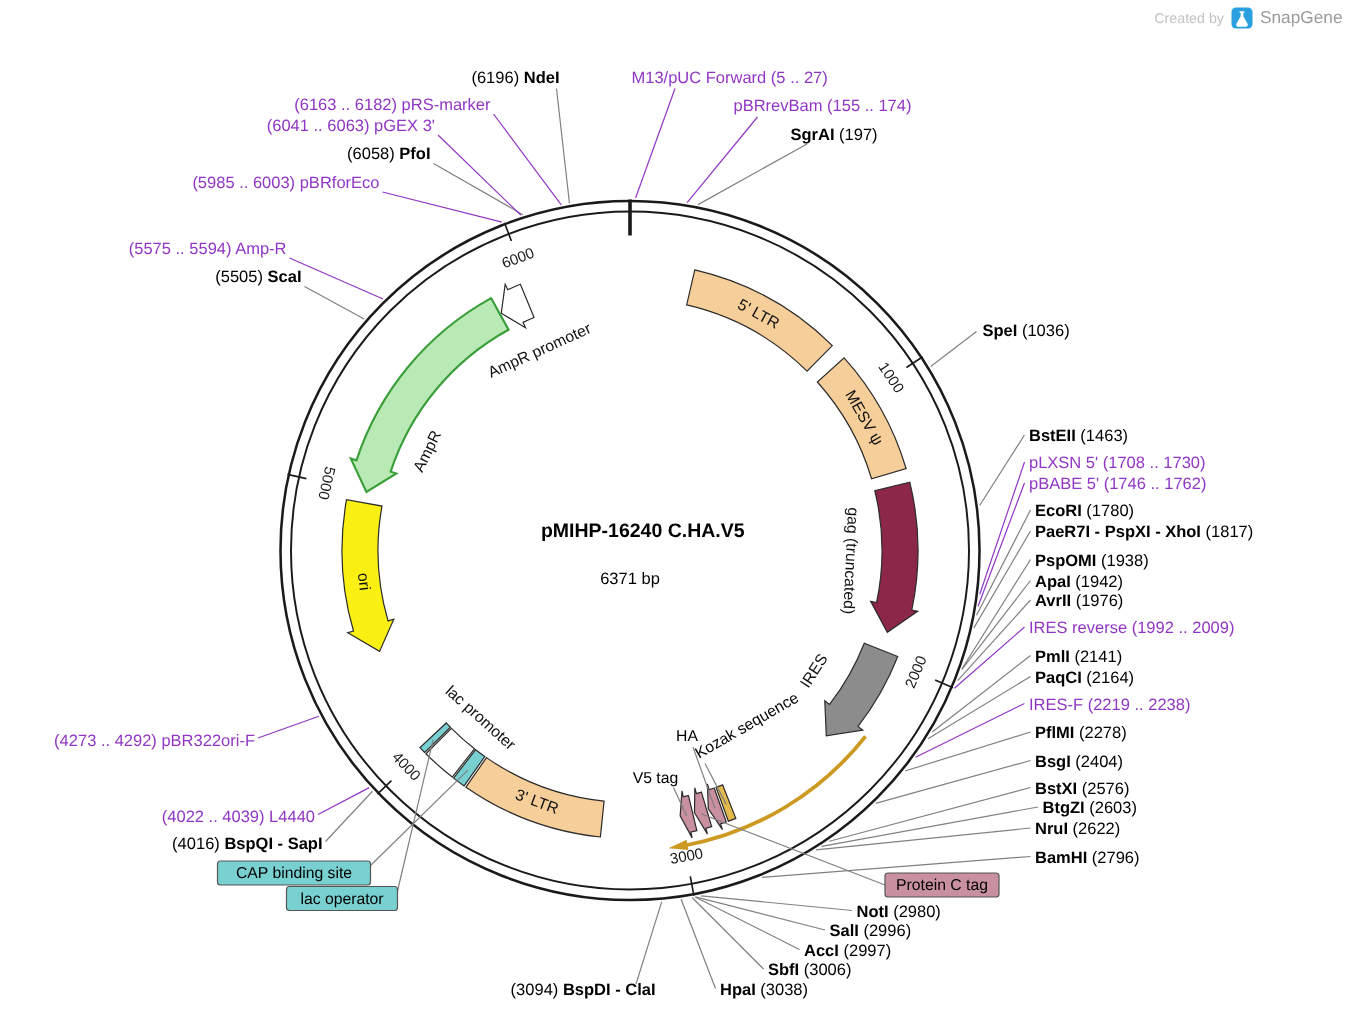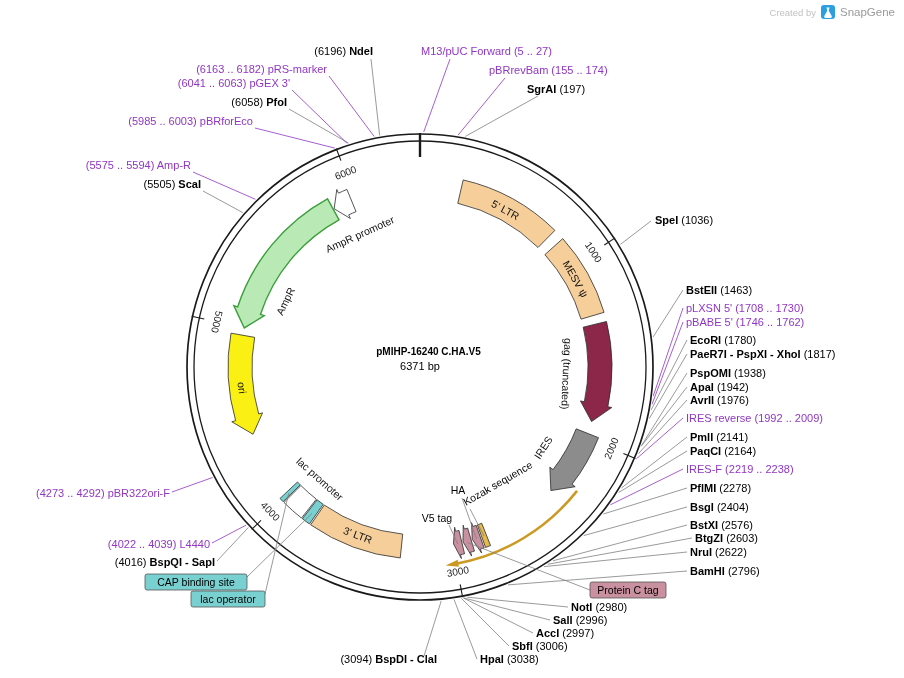--- a/index.html
+++ b/index.html
@@ -2,22 +2,22 @@
 <html><head>
 <meta charset="utf-8">
 <style>
   html,body{margin:0;padding:0;background:#fff;}
   .canvas{position:relative;width:904px;height:678px;background:#ffffff;overflow:hidden;
           font-family:"Liberation Sans",sans-serif;}
   #map{position:absolute;left:0;top:0;}
   #map text{font-family:"Liberation Sans",sans-serif;}
   .title-block{position:absolute;left:420px;top:346px;transform:translateX(-50%);
                text-align:center;white-space:nowrap;}
-  .plasmid-name{font-size:10px;font-weight:bold;color:#000;margin-left:17px;}
-  .plasmid-size{font-size:11px;color:#000;margin-top:3px;}
+  .plasmid-name{font-size:13px;font-weight:bold;color:#000;margin-left:17px;}
+  .plasmid-size{font-size:11px;color:#000;margin-top:19px;}
   .watermark{position:absolute;top:5px;right:9px;display:flex;align-items:center;gap:5px;}
   .wm-created{font-size:9.5px;color:#c2c2c2;}
   .wm-logo{width:14px;height:14px;border-radius:3px;background:#2b9fe0;display:flex;
            align-items:center;justify-content:center;}
   .wm-brand{font-size:11.5px;font-weight:normal;color:#9a9a9a;}
 </style>
 </head>
 <body>
 
 <div class="canvas">

